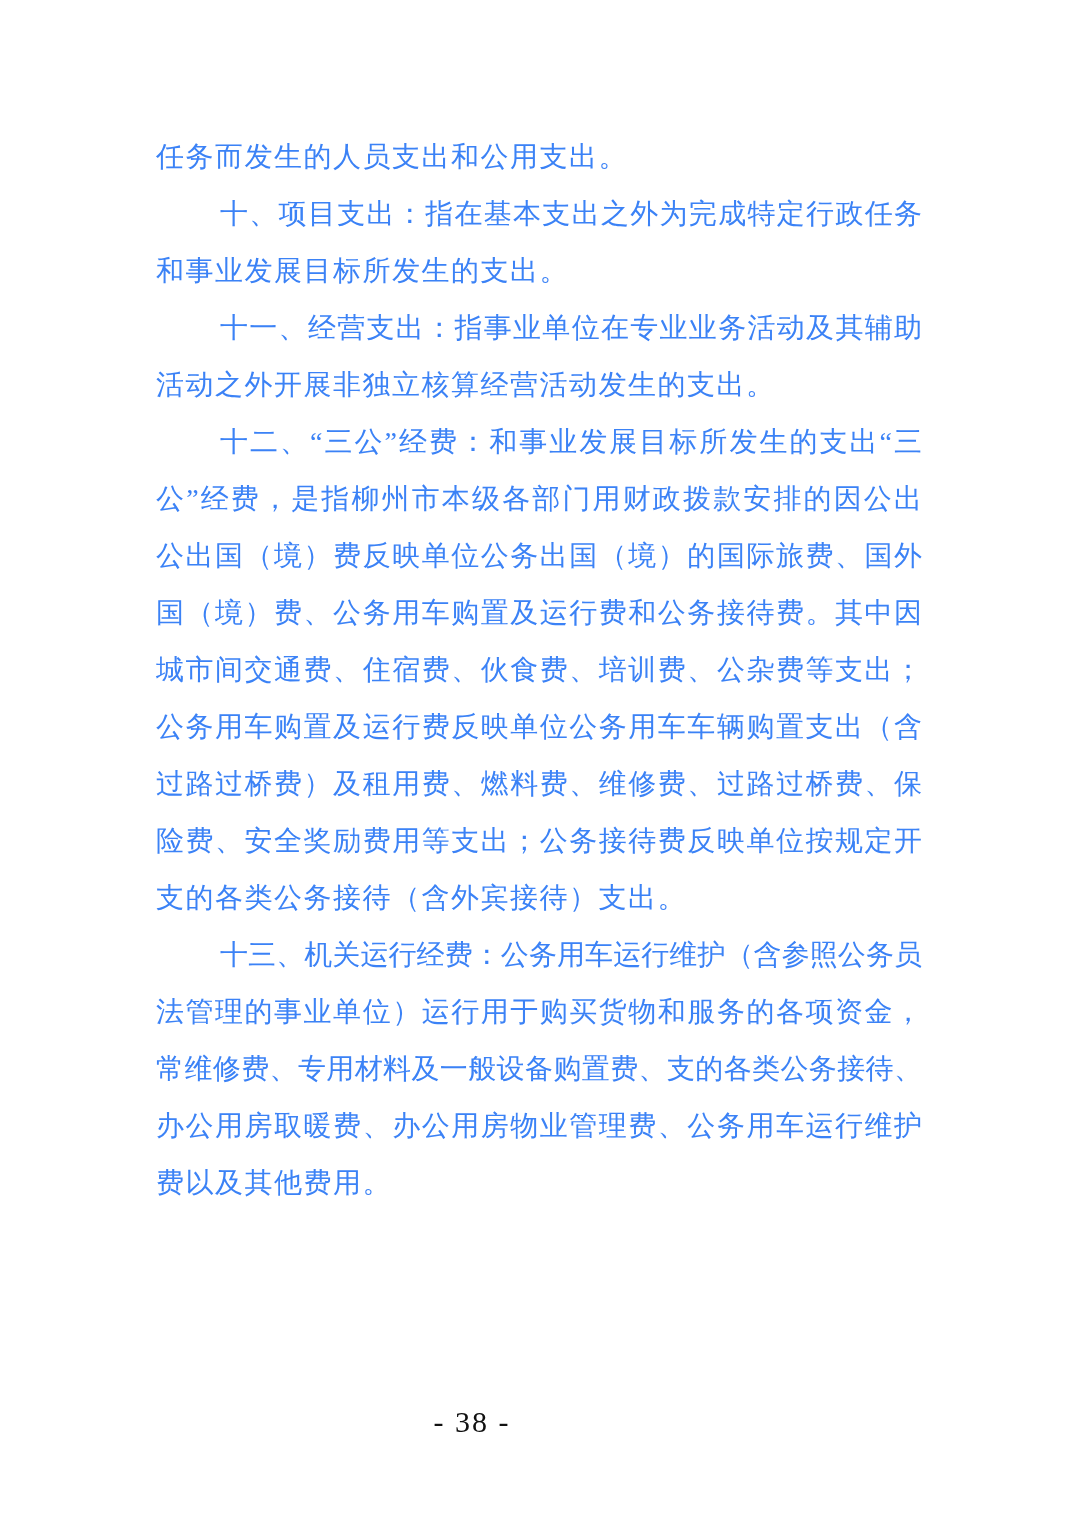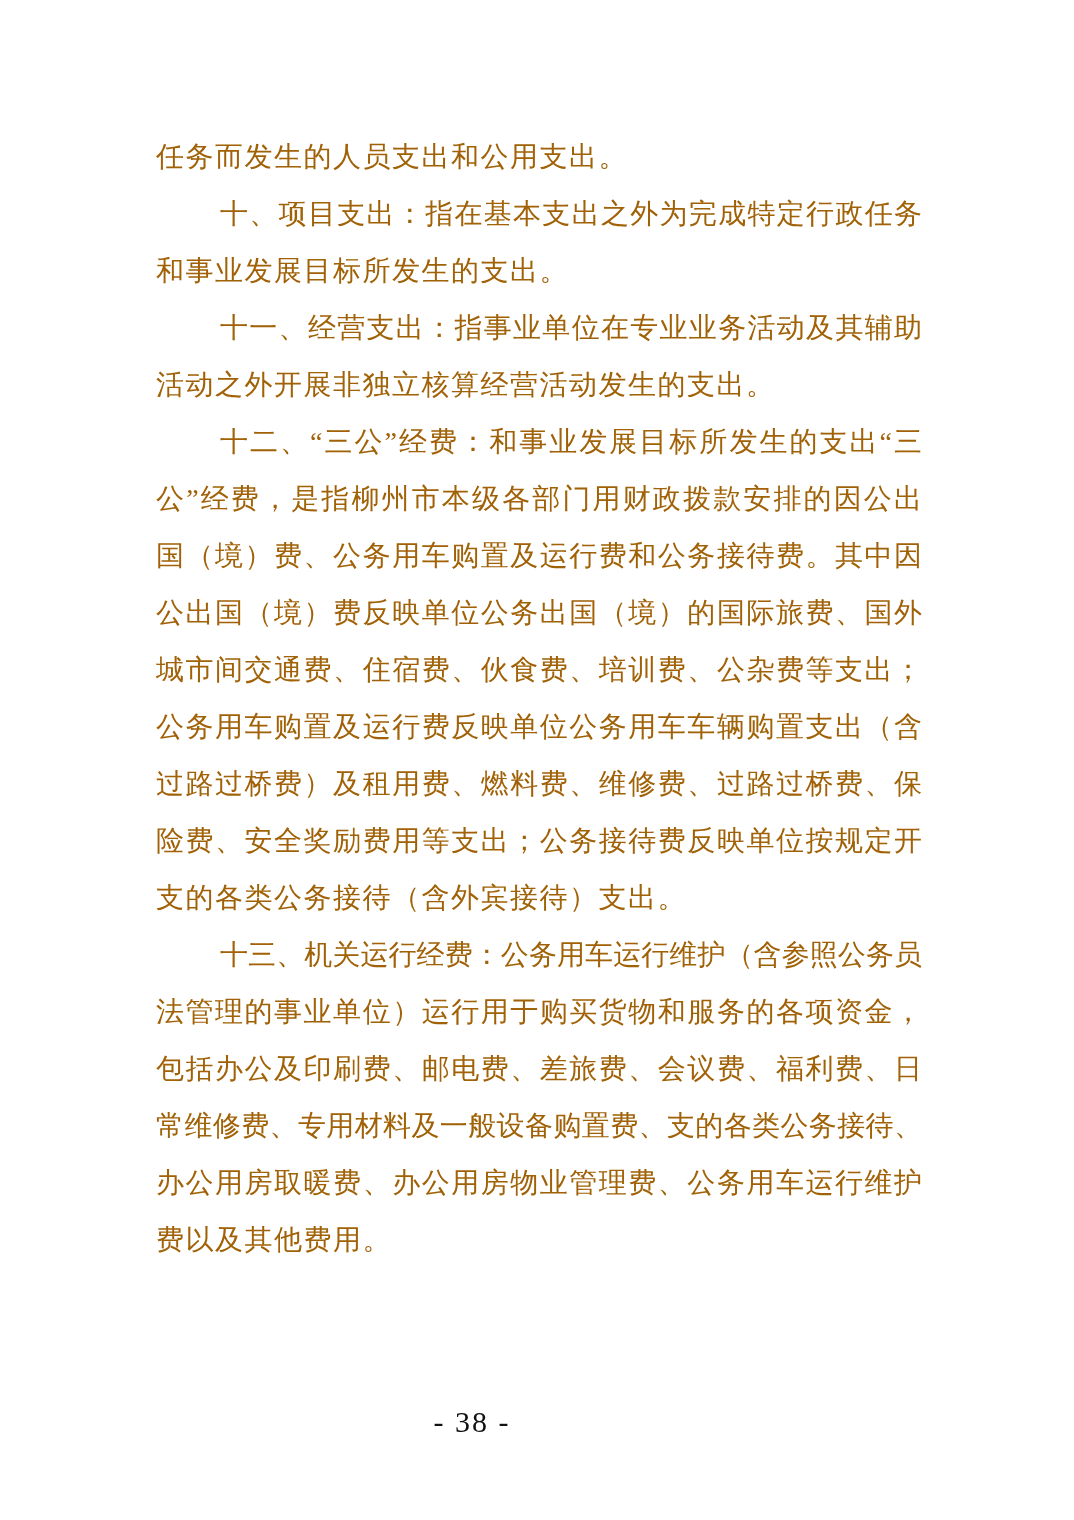--- a/index.html
+++ b/index.html
@@ -15,21 +15,21 @@
     background: #ffffff;
     overflow: hidden;
   }
   .doc-body {
     position: absolute;
     left: 156px;
     top: 128px;
     width: 766px;
     font-size: 28px;
     line-height: 57px;
-    color: #a16207;
+    color: #3b82f6;
     font-weight: 400;
   }
   .line {
     height: 57px;
     letter-spacing: 1.5px;
   }
   .line.justify {
     letter-spacing: 0;
     text-align: justify;
     text-align-last: justify;
@@ -55,30 +55,29 @@
 <div class="page">
 
   <div class="doc-body">
     <div class="line">任务而发生的人员支出和公用支出。</div>
     <div class="line indent justify">十、项目支出：指在基本支出之外为完成特定行政任务</div>
     <div class="line">和事业发展目标所发生的支出。</div>
     <div class="line indent justify">十一、经营支出：指事业单位在专业业务活动及其辅助</div>
     <div class="line">活动之外开展非独立核算经营活动发生的支出。</div>
     <div class="line indent justify">十二、“三公”经费：和事业发展目标所发生的支出“三</div>
     <div class="line justify">公”经费，是指柳州市本级各部门用财政拨款安排的因公出</div>
+    <div class="line justify">公出国（境）费反映单位公务出国（境）的国际旅费、国外</div>
     <div class="line justify">国（境）费、公务用车购置及运行费和公务接待费。其中因</div>
-    <div class="line justify">公出国（境）费反映单位公务出国（境）的国际旅费、国外</div>
     <div class="line justify">城市间交通费、住宿费、伙食费、培训费、公杂费等支出；</div>
     <div class="line justify">公务用车购置及运行费反映单位公务用车车辆购置支出（含</div>
     <div class="line justify">过路过桥费）及租用费、燃料费、维修费、过路过桥费、保</div>
     <div class="line justify">险费、安全奖励费用等支出；公务接待费反映单位按规定开</div>
     <div class="line">支的各类公务接待（含外宾接待）支出。</div>
     <div class="line indent justify">十三、机关运行经费：公务用车运行维护（含参照公务员</div>
     <div class="line justify">法管理的事业单位）运行用于购买货物和服务的各项资金，</div>
-    <div class="line justify">包括办公及印刷费、邮电费、差旅费、会议费、福利费、日</div>
     <div class="line justify">常维修费、专用材料及一般设备购置费、支的各类公务接待、</div>
     <div class="line justify">办公用房取暖费、办公用房物业管理费、公务用车运行维护</div>
     <div class="line">费以及其他费用。</div>
   </div>
 
   <div class="page-footer">- 38 -</div>
 
 </div>
 
 </body></html>

